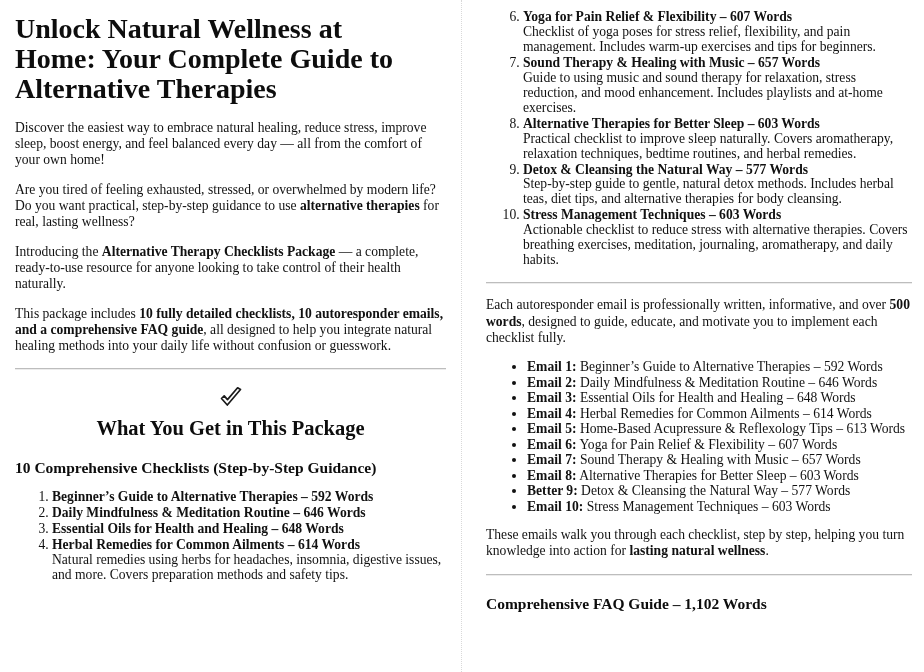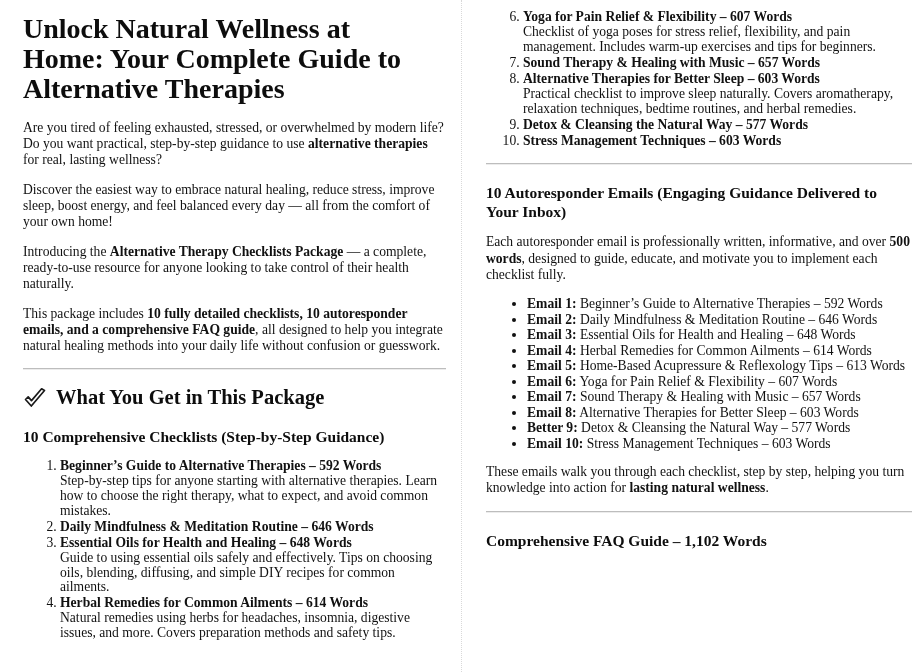--- a/index.html
+++ b/index.html
@@ -7,21 +7,21 @@
     width: 924px; height: 672px;
     background: #ffffff;
     color: #111111;
     font-family: "Liberation Serif", serif;
     overflow: hidden;
   }
   .page { display: flex; width: 924px; height: 672px; }
   .col { box-sizing: border-box; }
   .col-left {
     width: 462px;
-    padding: 6px 15px 0 23px;
+    padding: 6px 15px 0 15px;
     border-right: 1px dotted #d9d9d9;
   }
   .col-right {
     width: 462px;
     padding: 0 12px 0 24px;
   }
   h1 {
     font-size: 28px;
     line-height: 1.08;
     font-weight: bold;
@@ -41,20 +41,21 @@
     margin: 14px 0 6px 0;
   }
   h2.pkg {
     font-size: 20.5px;
     font-weight: bold;
     margin: 16px 0 4px 0;
     display: flex;
     align-items: center;
     gap: 9px;
     color: #0d0d0d;
+    flex-direction: column;
   }
   h2.pkg .check { display: inline-flex; width: 24px; height: 22px; }
   h3 {
     font-size: 15.5px;
     font-weight: bold;
     line-height: 1.25;
     margin: 18px 0 12px 0;
     color: #0d0d0d;
   }
   ol.cl {
@@ -75,62 +76,61 @@
   .emails-heading { margin-top: 18px; }
 </style>
 </head>
 <body>
 
 <div class="page">
 
   <div class="col col-left">
     <h1>Unlock Natural Wellness at Home: Your Complete Guide to Alternative Therapies</h1>
 
+    <p><span>Discover the easiest way to embrace natural healing, reduce stress, improve sleep, boost energy, and feel balanced every day — all from the comfort of your own home!</span></p>
+
     <p><span>Are you tired of feeling exhausted, stressed, or overwhelmed by modern life? Do you want practical, step-by-step guidance to use </span><b>alternative therapies</b><span> for real, lasting wellness?</span></p>
-
-    <p><span>Discover the easiest way to embrace natural healing, reduce stress, improve sleep, boost energy, and feel balanced every day — all from the comfort of your own home!</span></p>
 
     <p><span>Introducing the </span><b>Alternative Therapy Checklists Package</b><span> — a complete, ready-to-use resource for anyone looking to take control of their health naturally.</span></p>
 
     <p><span>This package includes </span><b>10 fully detailed checklists, 10 autoresponder emails, and a comprehensive FAQ guide</b><span>, all designed to help you integrate natural healing methods into your daily life without confusion or guesswork.</span></p>
 
     <hr>
 
     <h2 class="pkg">
       <span class="check">
         <svg viewBox="0 0 24 22" width="24" height="22" aria-hidden="true">
           <path d="M2.5 12.5 L8.3 19 L21.5 3.5 L18.6 1.8 L8.5 13.6 L5.2 9.9 Z" fill="#ffffff" stroke="#1a1a1a" stroke-width="1.7" stroke-linejoin="round"></path>
         </svg>
       </span>
       <span>What You Get in This Package</span>
     </h2>
 
     <h3>10 Comprehensive Checklists (Step-by-Step Guidance)</h3>
 
     <ol class="cl">
-      <li><b class="t">Beginner’s Guide to Alternative Therapies – 592 Words</b><span class="d">Step-by-step tips for anyone starting with alternative therapies. Learn how to choose the right therapy, what to expect, and avoid common mistakes.</span></li>
+      <li><b class="t">Beginner’s Guide to Alternative Therapies – 592 Words</b></li>
       <li><b class="t">Daily Mindfulness &amp; Meditation Routine – 646 Words</b></li>
-      <li><b class="t">Essential Oils for Health and Healing – 648 Words</b><span class="d">Guide to using essential oils safely and effectively. Tips on choosing oils, blending, diffusing, and simple DIY recipes for common ailments.</span></li>
+      <li><b class="t">Essential Oils for Health and Healing – 648 Words</b></li>
       <li><b class="t">Herbal Remedies for Common Ailments – 614 Words</b><span class="d">Natural remedies using herbs for headaches, insomnia, digestive issues, and more. Covers preparation methods and safety tips.</span></li>
 
     </ol>
   </div>
 
   <div class="col col-right">
     <ol class="cl" start="6">
       <li><b class="t">Yoga for Pain Relief &amp; Flexibility – 607 Words</b><span class="d">Checklist of yoga poses for stress relief, flexibility, and pain management. Includes warm-up exercises and tips for beginners.</span></li>
-      <li><b class="t">Sound Therapy &amp; Healing with Music – 657 Words</b></li>
+      <li><b class="t">Sound Therapy &amp; Healing with Music – 657 Words</b><span class="d">Guide to using music and sound therapy for relaxation, stress reduction, and mood enhancement. Includes playlists and at-home exercises.</span></li>
       <li><b class="t">Alternative Therapies for Better Sleep – 603 Words</b><span class="d">Practical checklist to improve sleep naturally. Covers aromatherapy, relaxation techniques, bedtime routines, and herbal remedies.</span></li>
-      <li><b class="t">Detox &amp; Cleansing the Natural Way – 577 Words</b></li>
-      <li><b class="t">Stress Management Techniques – 603 Words</b></li>
+      <li><b class="t">Detox &amp; Cleansing the Natural Way – 577 Words</b><span class="d">Step-by-step guide to gentle, natural detox methods. Includes herbal teas, diet tips, and alternative therapies for body cleansing.</span></li>
+      <li><b class="t">Stress Management Techniques – 603 Words</b><span class="d">Actionable checklist to reduce stress with alternative therapies. Covers breathing exercises, meditation, journaling, aromatherapy, and daily habits.</span></li>
     </ol>
 
     <hr>
 
-    <h3 class="emails-heading">10 Autoresponder Emails (Engaging Guidance Delivered to Your Inbox)</h3>
 
     <p><span>Each autoresponder email is professionally written, informative, and over </span><b>500 words</b><span>, designed to guide, educate, and motivate you to implement each checklist fully.</span></p>
 
     <ul class="em">
       <li><b>Email 1:</b> <span>Beginner’s Guide to Alternative Therapies – 592 Words</span></li>
       <li><b>Email 2:</b> <span>Daily Mindfulness &amp; Meditation Routine – 646 Words</span></li>
       <li><b>Email 3:</b> <span>Essential Oils for Health and Healing – 648 Words</span></li>
       <li><b>Email 4:</b> <span>Herbal Remedies for Common Ailments – 614 Words</span></li>
       <li><b>Email 5:</b> <span>Home-Based Acupressure &amp; Reflexology Tips – 613 Words</span></li>
       <li><b>Email 6:</b> <span>Yoga for Pain Relief &amp; Flexibility – 607 Words</span></li>

